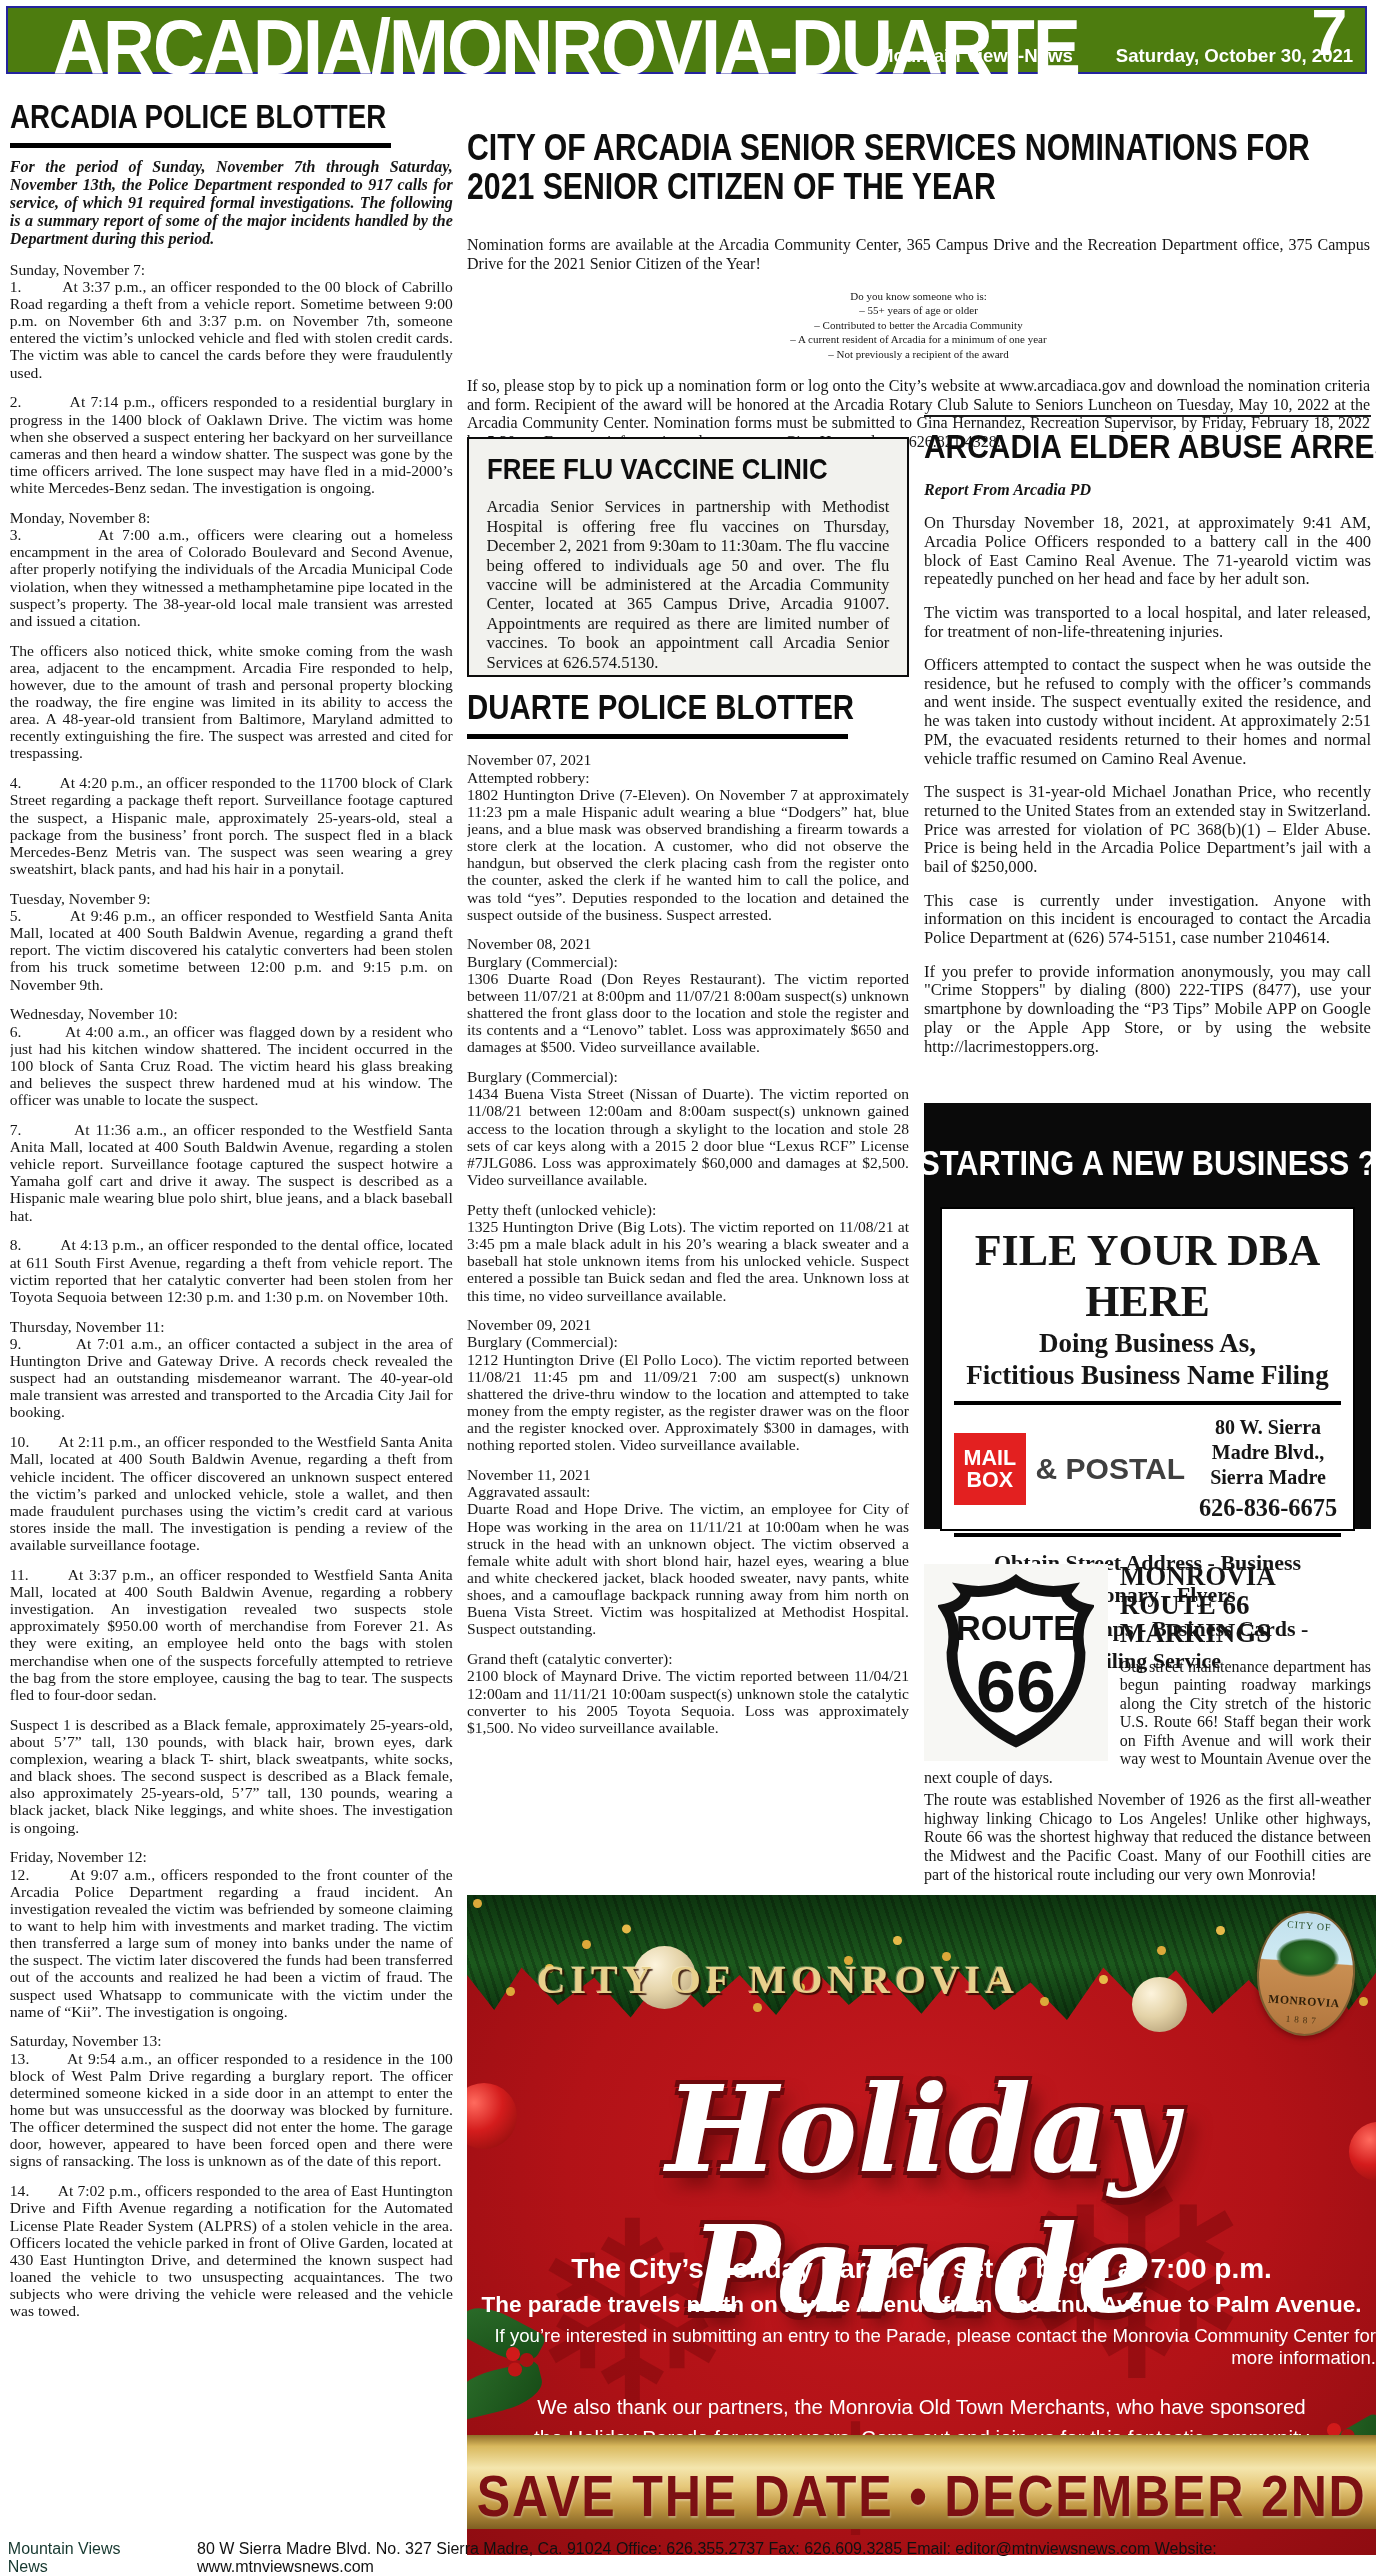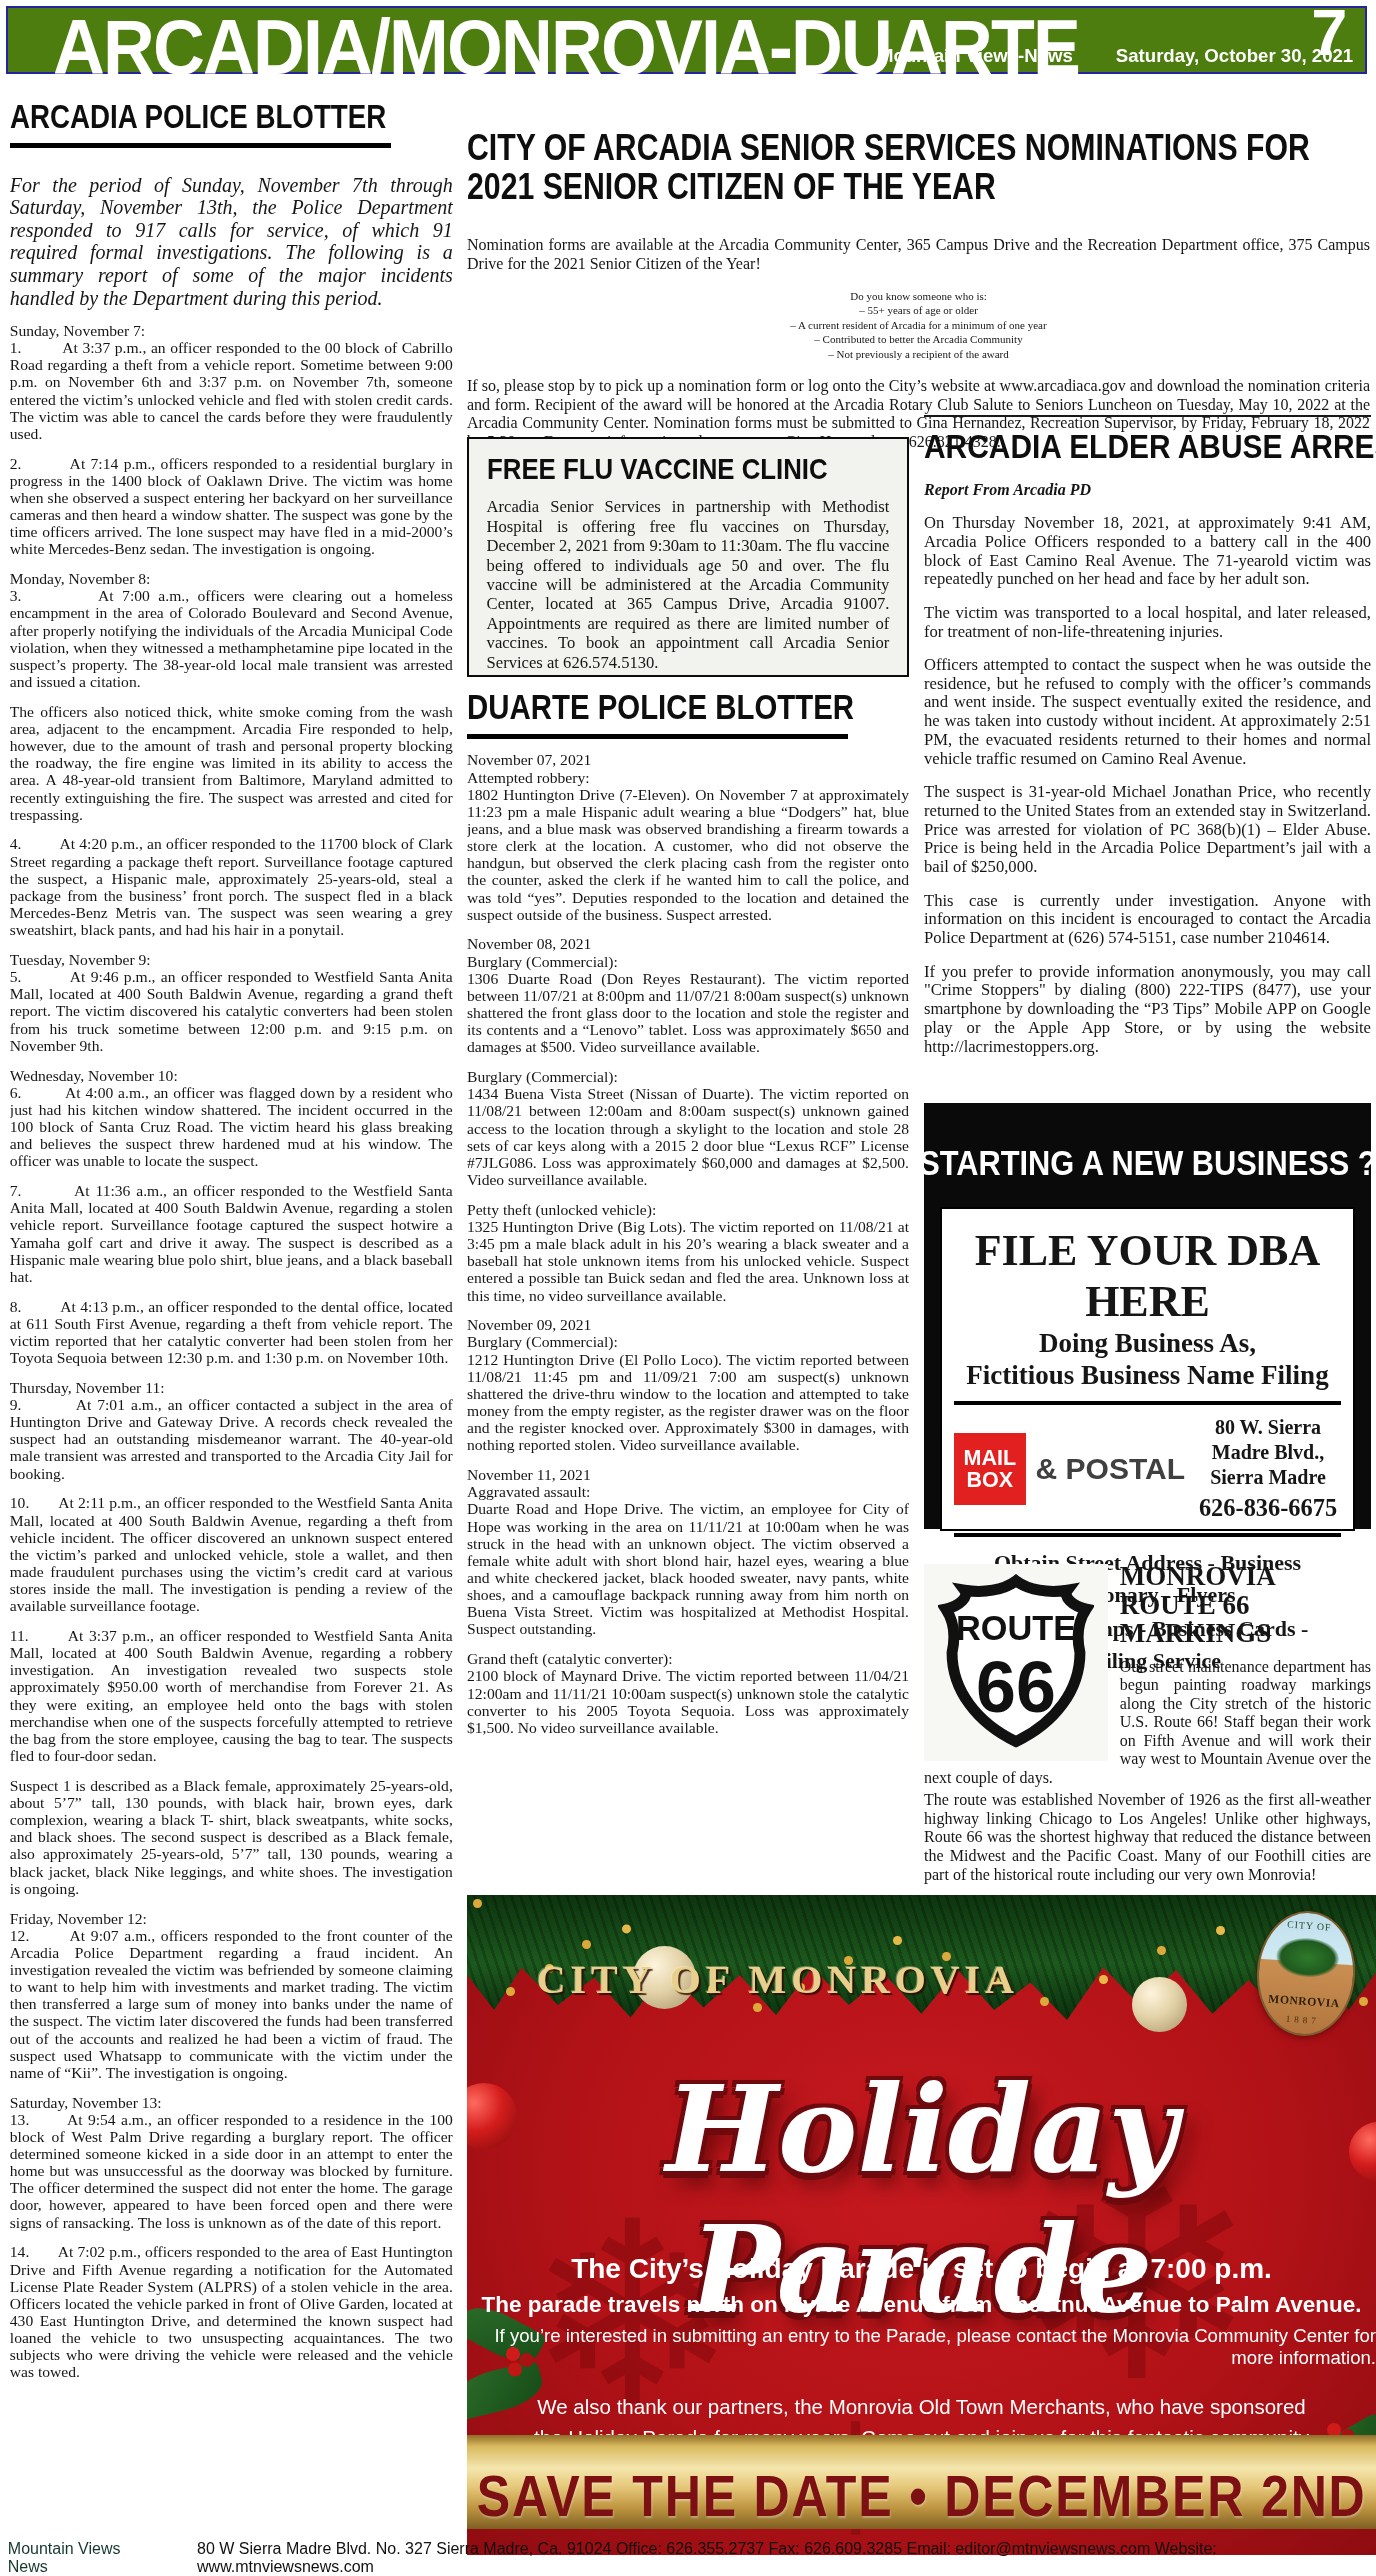--- a/index.html
+++ b/index.html
@@ -14,21 +14,21 @@
         transform:scaleX(.92);transform-origin:0 0;}
   .mast-page{position:absolute;right:17.6px;top:-7.8px;color:#fff;font-family:"Liberation Sans",sans-serif;
         font-weight:bold;font-size:65px;line-height:65px;}
   .mast-info{position:absolute;right:11.7px;bottom:4.9px;color:#fff;font-family:"Liberation Sans",sans-serif;
         font-weight:bold;font-size:18.6px;display:flex;gap:43px;}
 
   
   .sec{font-family:"Liberation Sans",sans-serif;font-weight:bold;color:#0e0e0e;margin:0;
        white-space:nowrap;transform-origin:0 50%;}
   .rule{height:4.9px;background:#000;margin:6.8px 0 9.8px;width:381px;}
-  .intro{font-style:italic;font-size:20px;line-height:1.13;text-align:justify;margin:26px 0 0;}
+  .intro{font-style:italic;font-size:16px;line-height:1.13;text-align:justify;margin:10px 0 0;font-weight:bold;}
   p.b{font-size:15.6px;line-height:1.1;text-align:justify;margin:12.7px 0 0;}
   p.b.ng{margin-top:0;}
 
   
   .col-left{position:absolute;left:9.8px;top:98px;width:443px;height:2420px;overflow:hidden;}
   .left-h{font-size:33px;transform:scaleX(.84);}
 
   
   .senior{position:absolute;left:467px;top:98px;width:903px;}
   .senior-title{font-family:"Liberation Sans",sans-serif;font-weight:bold;font-size:36px;line-height:1.09;
@@ -184,22 +184,22 @@
     <p class="b ng">13.&nbsp;&nbsp;&nbsp;&nbsp;&nbsp;&nbsp;&nbsp;At 9:54 a.m., an officer responded to a residence in the 100 block of West Palm Drive regarding a burglary report. The officer determined someone kicked in a side door in an attempt to enter the home but was unsuccessful as the doorway was blocked by furniture. The officer determined the suspect did not enter the home. The garage door, however, appeared to have been forced open and there were signs of ransacking. The loss is unknown as of the date of this report.</p>
     <p class="b">14.&nbsp;&nbsp;&nbsp;&nbsp;&nbsp;&nbsp;&nbsp;At 7:02 p.m., officers responded to the area of East Huntington Drive and Fifth Avenue regarding a notification for the Automated License Plate Reader System (ALPRS) of a stolen vehicle in the area. Officers located the vehicle parked in front of Olive Garden, located at 430 East Huntington Drive, and determined the known suspect had loaned the vehicle to two unsuspecting acquaintances. The two subjects who were driving the vehicle were released and the vehicle was towed.</p>
   </section>
 
   <section class="senior">
     <h2 class="senior-title">CITY OF ARCADIA SENIOR SERVICES NOMINATIONS FOR 2021 SENIOR CITIZEN OF THE YEAR</h2>
     <p class="sp1">Nomination forms are available at the Arcadia Community Center, 365 Campus Drive and the Recreation Department office, 375 Campus Drive for the 2021 Senior Citizen of the Year!</p>
     <div class="center-block">
       <div>Do you know someone who is:</div>
       <div>– 55+ years of age or older</div>
+      <div>– Contributed to better the Arcadia Community</div>
       <div>– A current resident of Arcadia for a minimum of one year</div>
-      <div>– Contributed to better the Arcadia Community</div>
       <div>– Not previously a recipient of the award</div>
     </div>
     <p class="sp2">If so, please stop by to pick up a nomination form or log onto the City’s website at www.arcadiaca.gov and download the nomination criteria and form. Recipient of the award will be honored at the Arcadia Rotary Club Salute to Seniors Luncheon on Tuesday, May 10, 2022 at the Arcadia Community Center. Nomination forms must be submitted to Gina Hernandez, Recreation Supervisor, by Friday, February 18, 2022 by 5:30pm. For more information, please contact Gina Hernandez at 626.821.4328.</p>
   </section>
 
   <section class="flu">
     <h2 class="sec flu-h">FREE FLU VACCINE CLINIC</h2>
     <p class="flu-b">Arcadia Senior Services in partnership with Methodist Hospital is offering free flu vaccines on Thursday, December 2, 2021 from 9:30am to 11:30am. The flu vaccine being offered to individuals age 50 and over. The flu vaccine will be administered at the Arcadia Community Center, located at 365 Campus Drive, Arcadia 91007. Appointments are required as there are limited number of vaccines. To book an appointment call Arcadia Senior Services at 626.574.5130.</p>
   </section>
 

